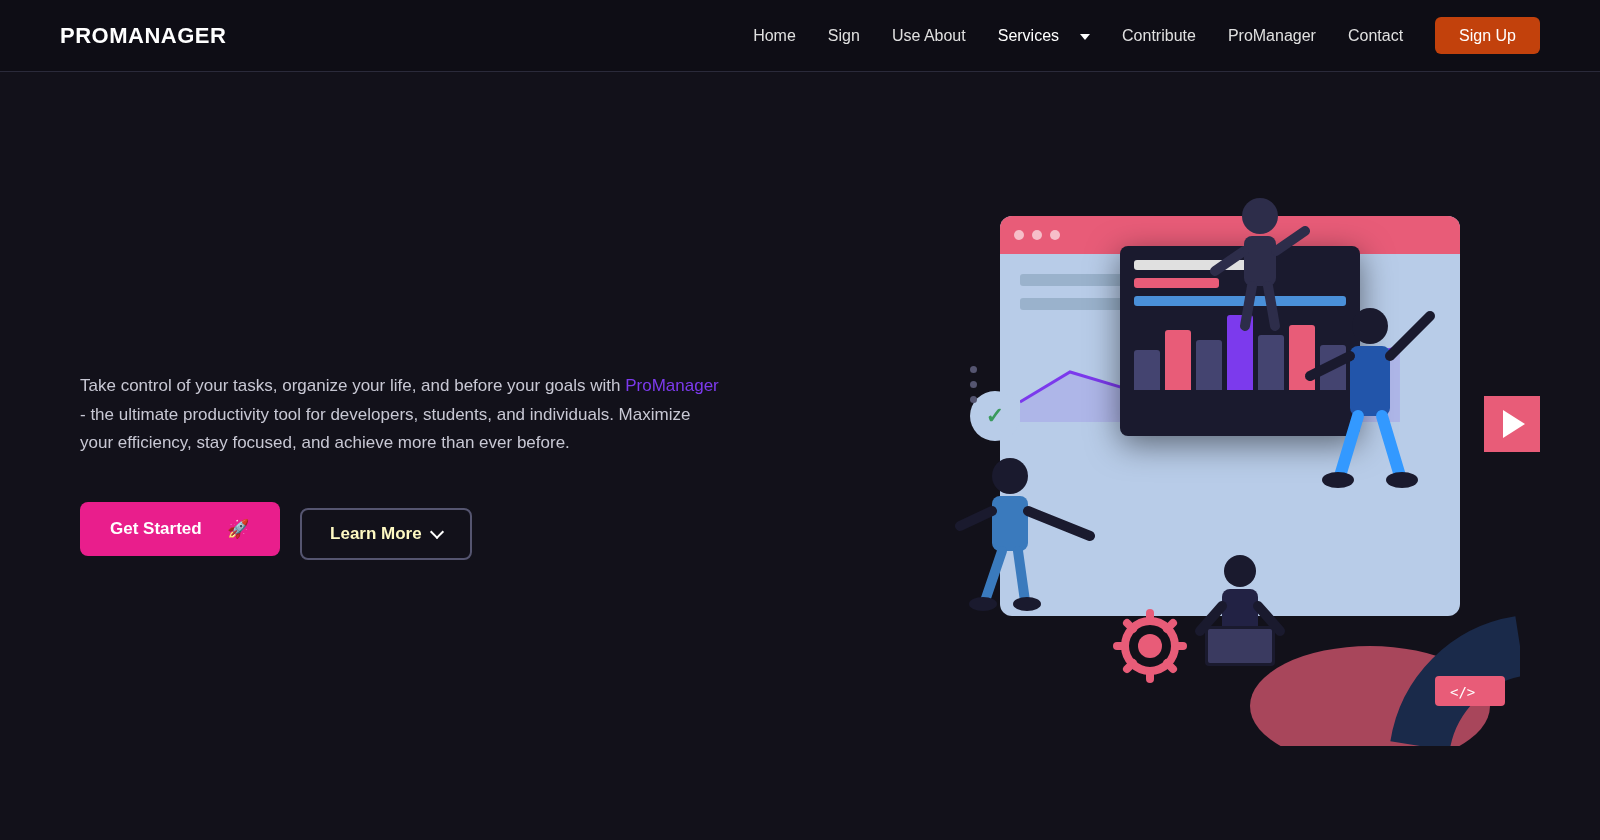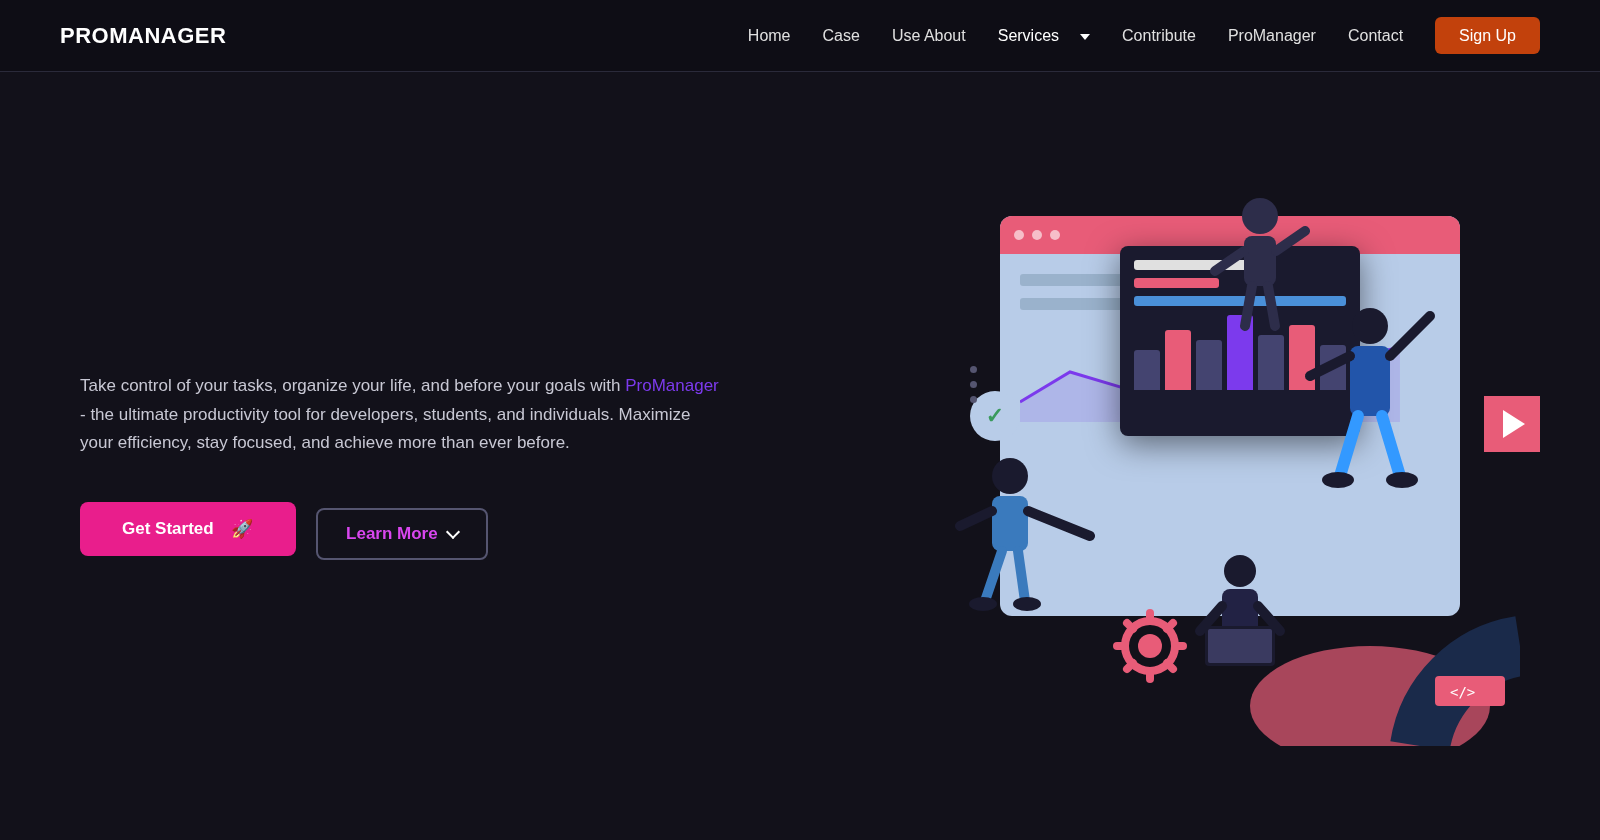--- a/index.html
+++ b/index.html
@@ -128,37 +128,37 @@
     .hero-buttons {
       display: flex;
       gap: 20px;
       align-items: center;
     }
 
     .btn-get-started {
       background: #e91e8c;
       color: #fff;
       border: none;
-      padding: 16px 42px;
+      padding: 16px 30px;
       border-radius: 8px;
       font-size: 17px;
       font-weight: 700;
       cursor: pointer;
       display: flex;
       align-items: center;
-      gap: 18px;
+      gap: 26px;
     }
 
     .rocket-icon {
       font-size: 18px;
     }
 
     .btn-learn-more {
       background: transparent;
-      color: #d946ef;
+      color: #fef9c3;
       border: 2px solid #555570;
       padding: 14px 28px;
       border-radius: 8px;
       font-size: 17px;
       font-weight: 600;
       cursor: pointer;
       display: flex;
       align-items: center;
       gap: 10px;
       margin-top: 10px;
@@ -325,21 +325,21 @@
       background: #555570;
     }
   </style>
 </head>
 <body>
 
 <nav>
   <div class="nav-logo">PROMANAGER</div>
   <ul class="nav-links">
     <li><a href="#">Home</a></li>
-    <li><a href="#">Case</a></li>
+    <li><a href="#">Sign</a></li>
     <li><a href="#">Use About</a></li>
     <li>
       <a href="#" class="nav-services">
         <span>Services</span>
         <span class="chevron-down"></span>
       </a>
     </li>
     <li><a href="#">Contribute</a></li>
     <li><a href="#">ProManager</a></li>
     <li><a href="#">Contact</a></li>

